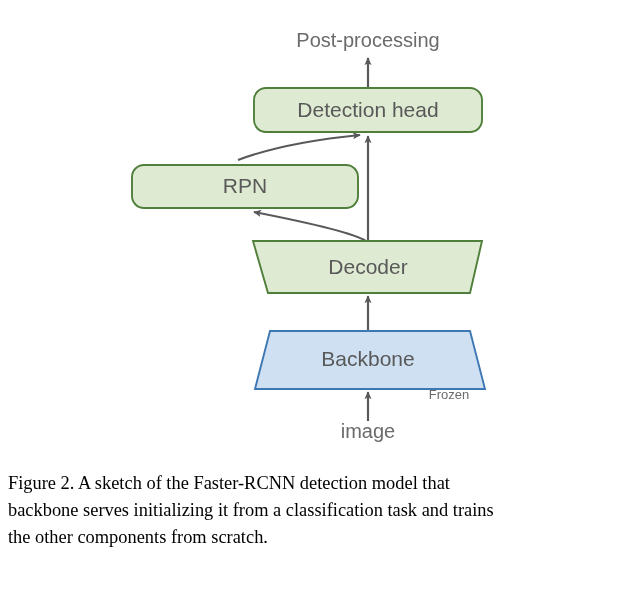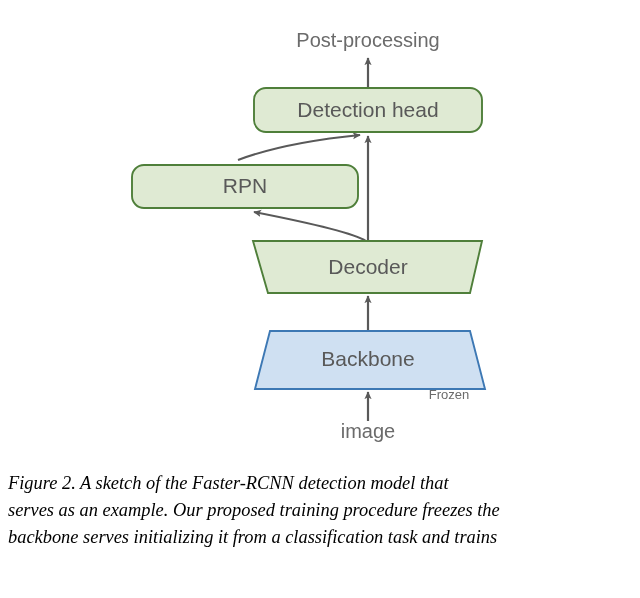--- a/index.html
+++ b/index.html
@@ -52,21 +52,20 @@
     position: absolute;
     left: 8px;
     top: 470px;
     width: 624px;
     font-family: "Liberation Serif", serif;
     font-size: 18.4px;
     line-height: 27px;
     color: #000000;
     text-align: justify;
     text-justify: inter-word;
-    font-style: italic;
   }
   #caption .cap-line {
     display: block;
   }
   .cap-justified {
     text-align: justify;
   }
   .cap-last {
     text-align: left;
   }
@@ -117,15 +116,15 @@
     <text class="io-label" x="368" y="42">Post-processing</text>
 
     <text class="io-label" x="368" y="433">image</text>
 
     <text class="small-label" x="449" y="396">Frozen</text>
   </svg>
 </div>
 
 <div id="caption">
   <span class="cap-line cap-justified">Figure 2.   A sketch of the Faster-RCNN detection model that</span>
-  <span class="cap-line cap-justified">serves as an example. Our proposed training procedure freezes the</span>
   <span class="cap-line cap-justified">backbone serves initializing it from a classification task and trains</span>
+  <span class="cap-line cap-last">the other components from scratch.</span>
 </div>
 
 </body></html>

